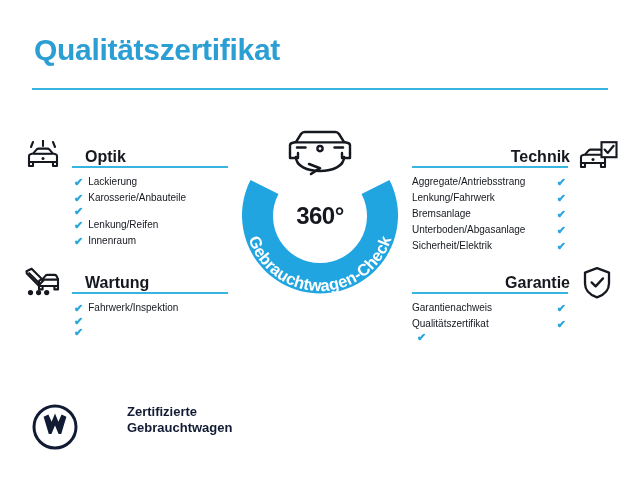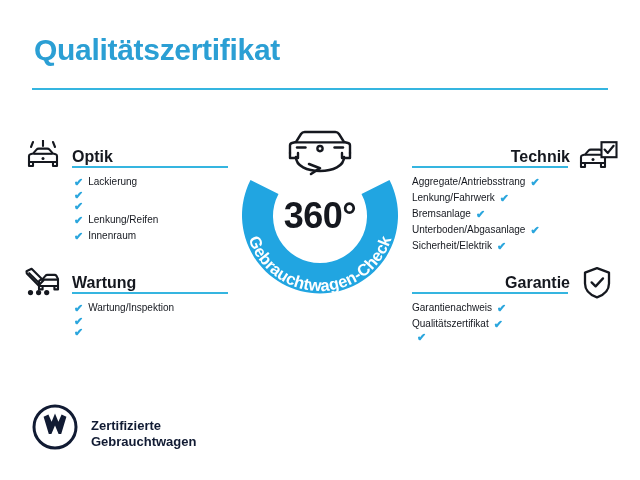--- a/index.html
+++ b/index.html
@@ -74,32 +74,32 @@
     align-items: center;
   }
   .check {
     color: #2ba6dd;
     font-size: 11px;
     font-weight: bold;
     line-height: 1;
   }
 
   
-  .col-left .sec-title { left: 46px; }
+  .col-left .sec-title { left: 59px; }
   .col-left .sec-rule  { left: 46px; right: 0; bottom: 0; }
   .col-left .items     { margin-left: 48px; margin-top: 6px; }
   .col-left .item      { justify-content: flex-start; }
   .col-left .check     { margin-right: 5px; }
 
   
   .col-right { text-align: right; }
   .col-right .sec-title { right: 44px; }
   .col-right .sec-rule  { left: 0; right: 46px; bottom: 0; }
   .col-right .items     { margin-right: 48px; margin-top: 6px; }
-  .col-right .item      { justify-content: flex-start; }
+  .col-right .item      { justify-content: space-between; }
   .col-right .check     { margin-left: 5px; }
 
   .sec-icon {
     position: absolute;
     top: -2px;
     width: 42px;
     height: 34px;
   }
   .col-left  .sec-icon { left: -4px; }
   .col-right .sec-icon { right: -4px; }
@@ -120,34 +120,35 @@
   }
   #badge-360 {
     position: absolute;
     left: 0;
     top: 0;
     width: 196px;
     height: 196px;
     display: flex;
     align-items: center;
     justify-content: center;
-    font-size: 36px;
+    font-size: 24px;
     font-weight: bold;
     color: #15181f;
     letter-spacing: -0.5px;
     pointer-events: none;
   }
 
   
   #footer {
     position: absolute;
     left: 32px;
     top: 404px;
     display: flex;
-    align-items: flex-end;
+    align-items: flex-start;
+    gap: 36px;
   }
   #vw-logo { width: 46px; height: 46px; }
   #footer-text {
     margin-left: 13px;
     font-size: 13px;
     font-weight: bold;
     line-height: 16px;
     color: #111b33;
     white-space: pre-line;
   }
@@ -181,20 +182,21 @@
       <span class="sec-title">Optik</span>
       <span class="sec-rule"></span>
     </div>
     <ul class="items">
       <li class="item">
           <span class="check">✔</span>
           <span>Lackierung</span>
         </li>
       <li class="item">
           <span class="check">✔</span>
+          <span>Karosserie/Anbauteile</span>
         </li>
       <li class="item">
           <span class="check">✔</span>
         </li>
       <li class="item">
           <span class="check">✔</span>
           <span>Lenkung/Reifen</span>
         </li>
       <li class="item">
           <span class="check">✔</span>
@@ -219,21 +221,21 @@
           <circle cx="16.6" cy="26.6" r="2.6" fill="#15181f"></circle>
           <circle cx="24.7" cy="26.6" r="2.6" fill="#15181f"></circle>
         </svg>
       </span>
       <span class="sec-title">Wartung</span>
       <span class="sec-rule"></span>
     </div>
     <ul class="items">
       <li class="item">
           <span class="check">✔</span>
-          <span>Wartung/Inspektion</span>
+          <span>Fahrwerk/Inspektion</span>
         </li>
       <li class="item">
           <span class="check">✔</span>
         </li>
       <li class="item">
           <span class="check">✔</span>
         </li>
     </ul>
   </div>
 

